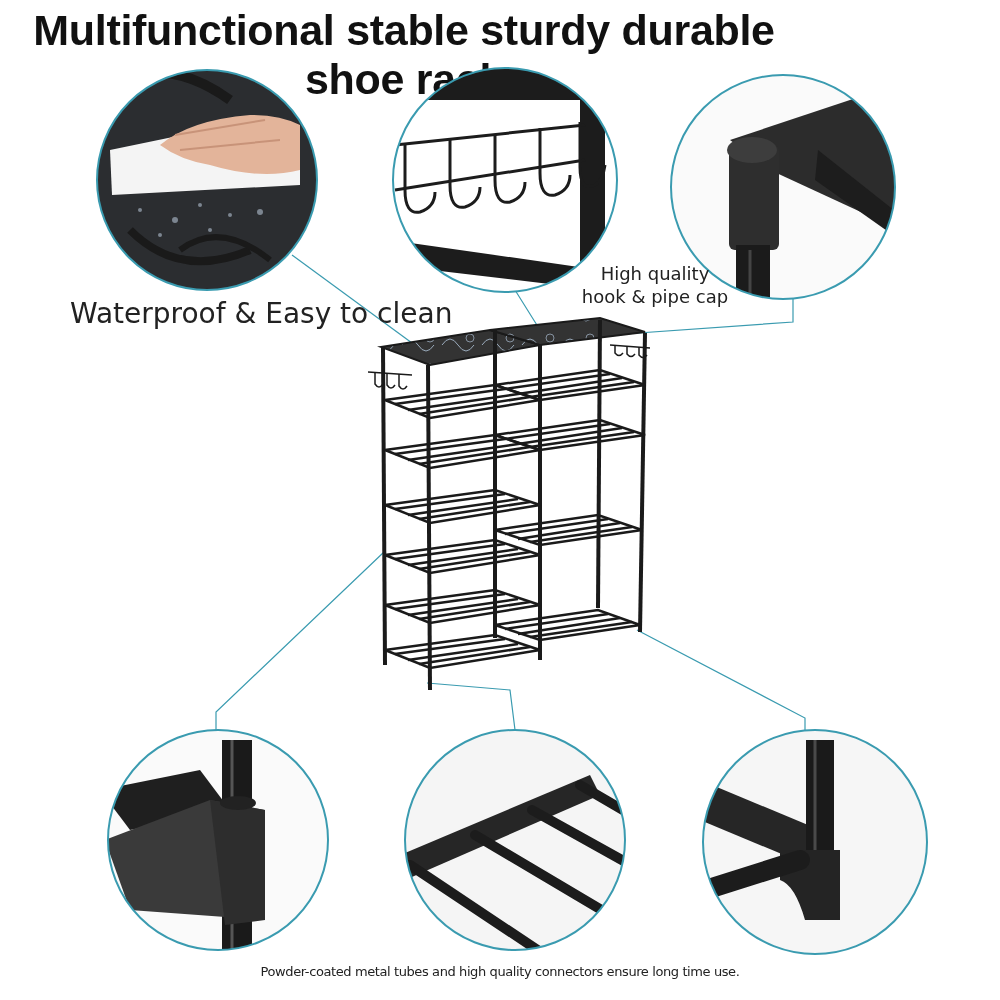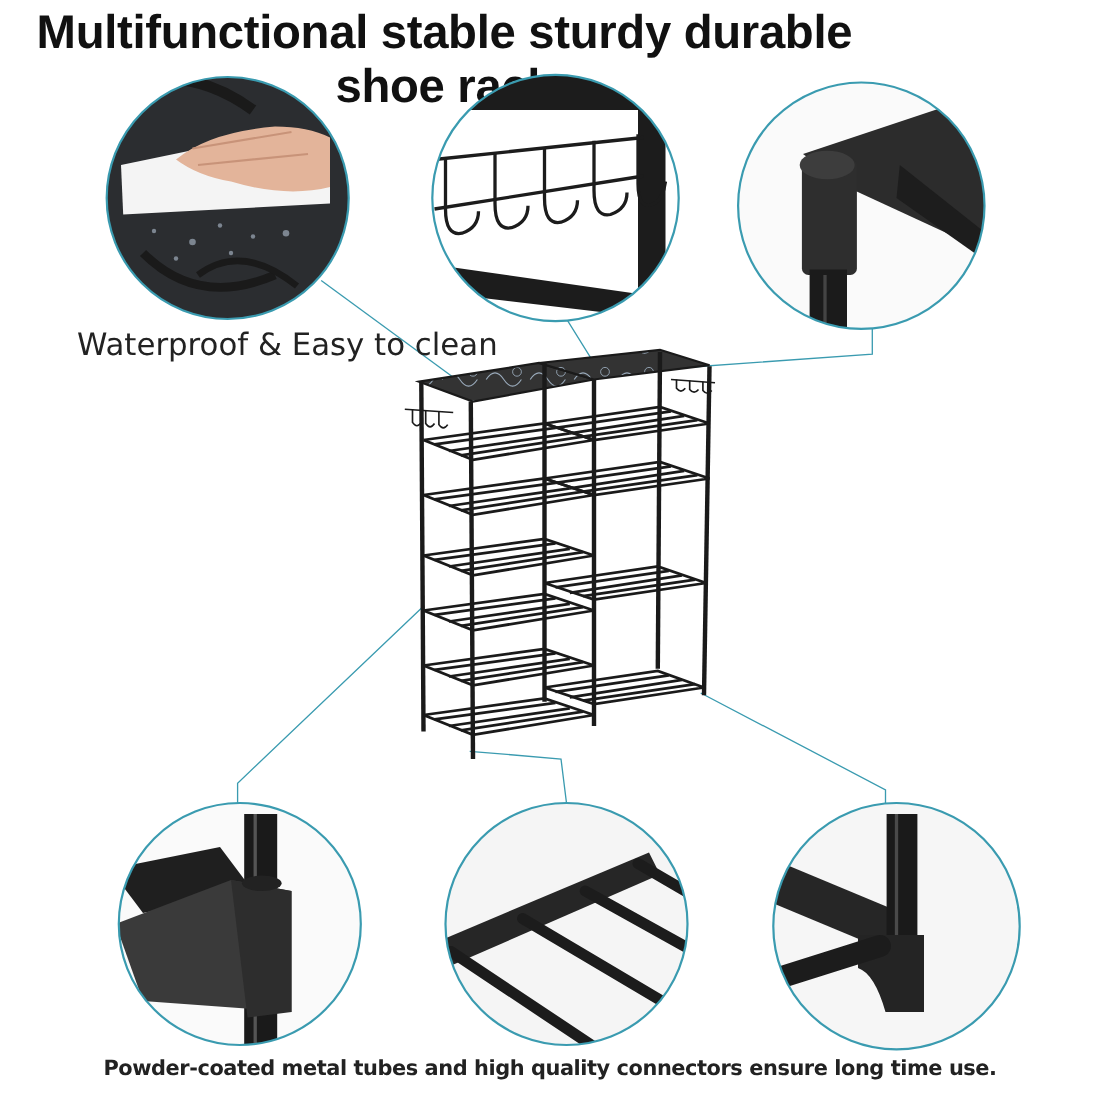--- a/index.html
+++ b/index.html
@@ -1,21 +1,21 @@
 <!DOCTYPE html>
 <html><head>
 <meta charset="utf-8">
 <style>
   html, body { margin:0; padding:0; background:#ffffff; }
   body { width:1000px; height:1000px; position:relative; overflow:hidden; font-family:"DejaVu Sans", sans-serif; }
   .title { position:absolute; left:0; top:6px; width:808px; text-align:center; font-family:"Liberation Sans", sans-serif; font-weight:bold; font-size:43px; color:#111; letter-spacing:-0.3px; }
   .label { position:absolute; font-family:"DejaVu Sans", sans-serif; color:#222; font-size:19px; line-height:23px; }
   .label.waterproof { left:70px; top:302px; font-size:28px; }
   .label.hook { left:566px; top:262px; text-align:center; width:178px; font-size:18px; }
-  .label.bottom { left:0; top:960px; width:1000px; text-align:center; font-size:19px; letter-spacing:-0.4px;font-weight:bold; }
+  .label.bottom { left:0; top:960px; width:1000px; text-align:center; font-size:13px; letter-spacing:-0.4px; }
   svg.art { position:absolute; left:0; top:0; }
 </style>
 </head>
 <body>
 
 <div class="title">Multifunctional stable sturdy durable shoe rack</div>
 
 <svg class="art" width="1000" height="1000" viewBox="0 0 1000 1000">
   <defs>
     <clipPath id="c1">
@@ -201,14 +201,16 @@
       <line x1="610" y1="345" x2="650" y2="348"></line>
       <path d="M615 345 v8 q4 5 8 0"></path>
         <path d="M627 346 v8 q4 5 8 0"></path>
         <path d="M639 347 v8 q4 5 8 0"></path>
     </g>
   </g>
 </svg>
 
 <div class="label waterproof">Waterproof &amp; Easy to clean</div>
 <div class="label hook">
+  <div>High quality</div>
+  <div>hook &amp; pipe cap</div>
 </div>
 <div class="label bottom">Powder-coated metal tubes and high quality connectors ensure long time use.</div>
 
 </body></html>

